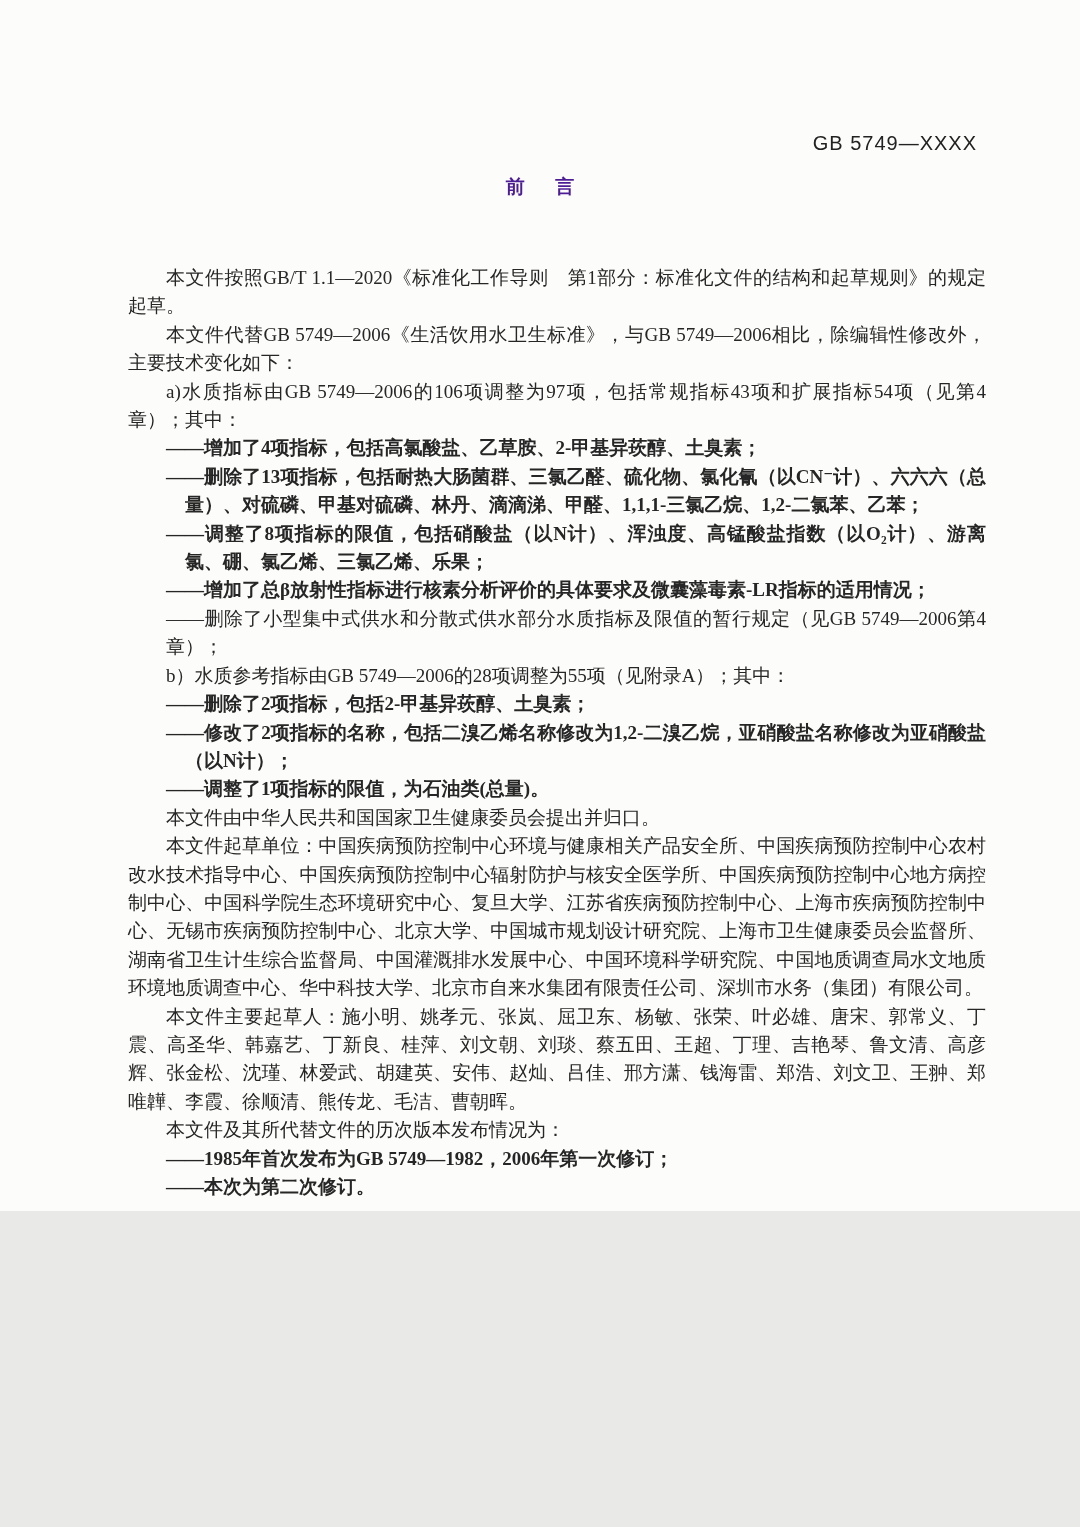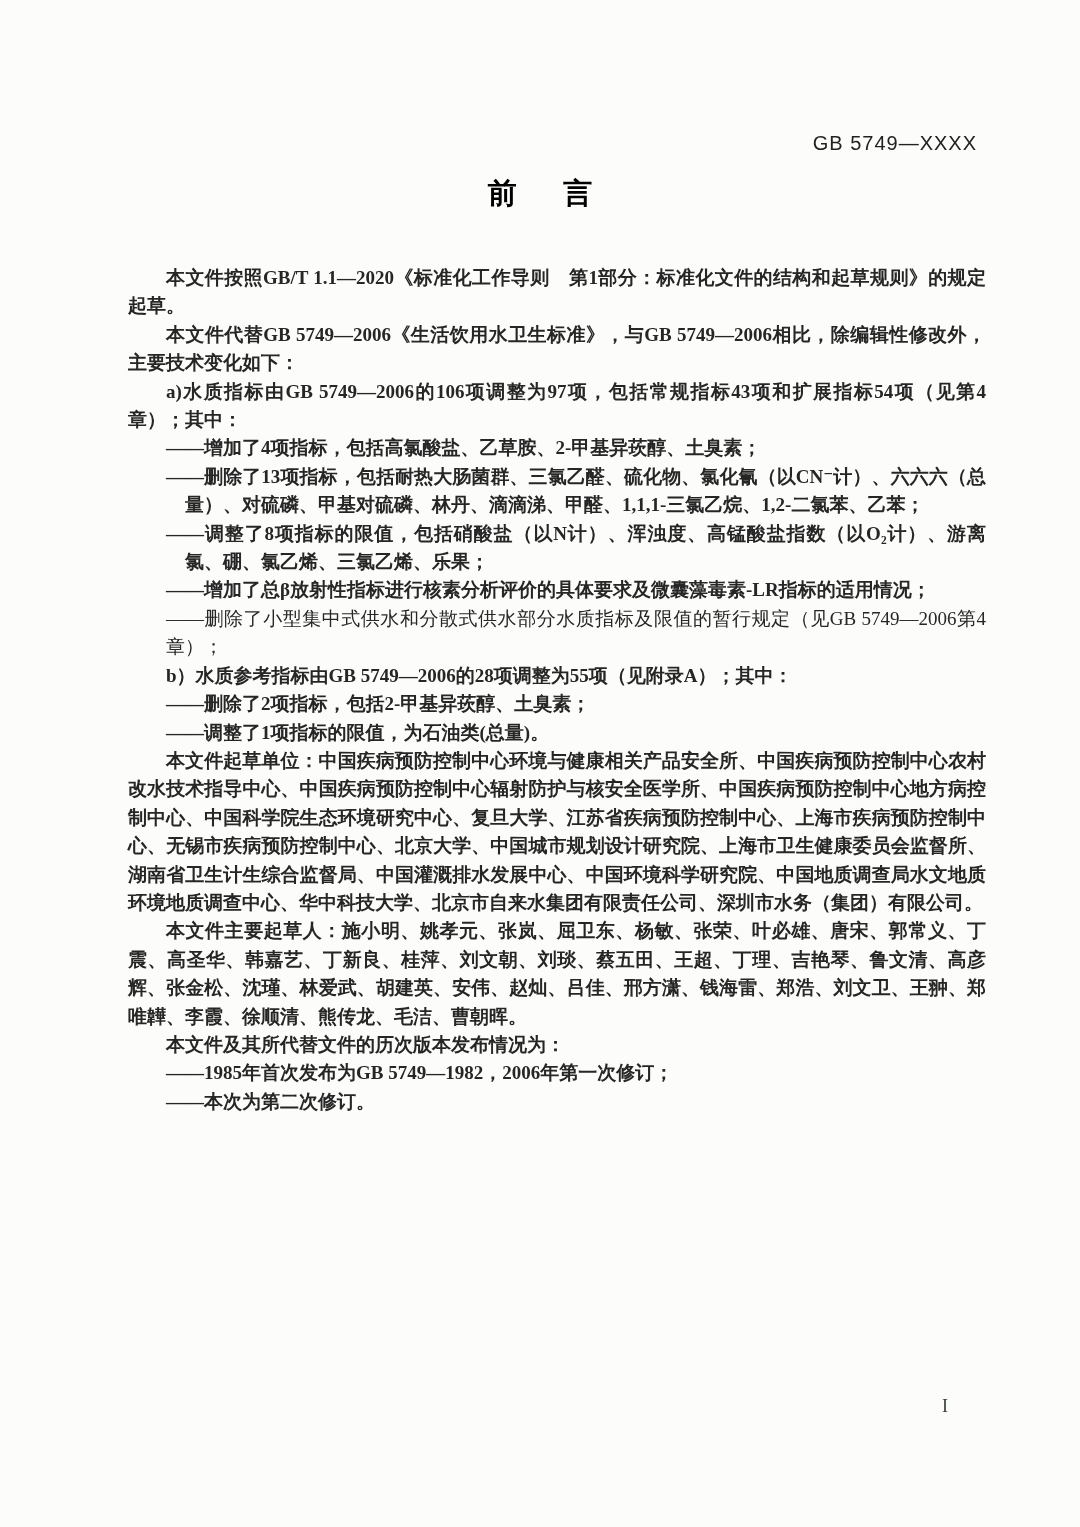--- a/index.html
+++ b/index.html
@@ -1,21 +1,21 @@
 <!DOCTYPE html>
 <html><head>
 <meta charset="utf-8">
 <style>
   html, body { margin: 0; padding: 0; background: #e9e9e7; }
   * { box-sizing: border-box; }
 
   .page {
     position: relative;
     width: 1080px;
-    height: 1527px;
+    height: 1211px;
     margin: 0 auto;
     background: #fcfcfa;
     color: #2a2a2a;
     font-family: "Liberation Serif", "DejaVu Serif", serif;
     overflow: hidden;
   }
 
   .doc-code {
     position: absolute;
     top: 132px;
@@ -28,39 +28,39 @@
   }
 
   .title-wrap {
     position: absolute;
     top: 174px;
     left: 0;
     right: 0;
     text-align: center;
   }
   .doc-title {
-    font-size: 29px;
+    font-size: 19px;
     font-weight: bold;
     letter-spacing: 1.6em;
     padding-left: 1.6em;
-    color: #000000;
+    color: #4c1d95;
   }
 
   .foreword-body {
     position: absolute;
     top: 264px;
     left: 128px;
     width: 858px;
     font-size: 19px;
     line-height: 28.4px;
     text-align: justify;
     color: #262626;
   }
   .block { margin: 0; padding: 0; }
-  .para      { text-indent: 2em; font-weight: bold; }
+  .para      { text-indent: 2em; }
   .dash      { margin-left: 3em; text-indent: -1em; font-weight: bold; }
   .dash-flat { margin-left: 2em; text-indent: 0; }
 
   .page-number {
     position: absolute;
     top: 1396px;
     left: 942px;
     font-size: 18px;
     color: #36403c;
   }
@@ -80,21 +80,23 @@
       <p class="block para">本文件按照GB/T 1.1—2020《标准化工作导则　第1部分：标准化文件的结构和起草规则》的规定起草。</p>
       <p class="block para">本文件代替GB 5749—2006《生活饮用水卫生标准》，与GB 5749—2006相比，除编辑性修改外，主要技术变化如下：</p>
       <p class="block para">a)水质指标由GB 5749—2006的106项调整为97项，包括常规指标43项和扩展指标54项（见第4章）；其中：</p>
       <p class="block dash">——增加了4项指标，包括高氯酸盐、乙草胺、2-甲基异莰醇、土臭素；</p>
       <p class="block dash">——删除了13项指标，包括耐热大肠菌群、三氯乙醛、硫化物、氯化氰（以CN⁻计）、六六六（总量）、对硫磷、甲基对硫磷、林丹、滴滴涕、甲醛、1,1,1-三氯乙烷、1,2-二氯苯、乙苯；</p>
       <p class="block dash">——调整了8项指标的限值，包括硝酸盐（以N计）、浑浊度、高锰酸盐指数（以O₂计）、游离氯、硼、氯乙烯、三氯乙烯、乐果；</p>
       <p class="block dash">——增加了总β放射性指标进行核素分析评价的具体要求及微囊藻毒素-LR指标的适用情况；</p>
       <p class="block dash-flat">——删除了小型集中式供水和分散式供水部分水质指标及限值的暂行规定（见GB 5749—2006第4章）；</p>
       <p class="block para">b）水质参考指标由GB 5749—2006的28项调整为55项（见附录A）；其中：</p>
       <p class="block dash">——删除了2项指标，包括2-甲基异莰醇、土臭素；</p>
+      <p class="block dash">——修改了2项指标的名称，包括二溴乙烯名称修改为1,2-二溴乙烷，亚硝酸盐名称修改为亚硝酸盐（以N计）；</p>
       <p class="block dash">——调整了1项指标的限值，为石油类(总量)。</p>
+      <p class="block para">本文件由中华人民共和国国家卫生健康委员会提出并归口。</p>
       <p class="block para">本文件起草单位：中国疾病预防控制中心环境与健康相关产品安全所、中国疾病预防控制中心农村改水技术指导中心、中国疾病预防控制中心辐射防护与核安全医学所、中国疾病预防控制中心地方病控制中心、中国科学院生态环境研究中心、复旦大学、江苏省疾病预防控制中心、上海市疾病预防控制中心、无锡市疾病预防控制中心、北京大学、中国城市规划设计研究院、上海市卫生健康委员会监督所、湖南省卫生计生综合监督局、中国灌溉排水发展中心、中国环境科学研究院、中国地质调查局水文地质环境地质调查中心、华中科技大学、北京市自来水集团有限责任公司、深圳市水务（集团）有限公司。</p>
       <p class="block para">本文件主要起草人：施小明、姚孝元、张岚、屈卫东、杨敏、张荣、叶必雄、唐宋、郭常义、丁震、高圣华、韩嘉艺、丁新良、桂萍、刘文朝、刘琰、蔡五田、王超、丁理、吉艳琴、鲁文清、高彦辉、张金松、沈瑾、林爱武、胡建英、安伟、赵灿、吕佳、邢方潇、钱海雷、郑浩、刘文卫、王翀、郑唯韡、李霞、徐顺清、熊传龙、毛洁、曹朝晖。</p>
       <p class="block para">本文件及其所代替文件的历次版本发布情况为：</p>
       <p class="block dash">——1985年首次发布为GB 5749—1982，2006年第一次修订；</p>
       <p class="block dash">——本次为第二次修订。</p>
     </div>
 
   <div class="page-number">I</div>
 
 </div>

